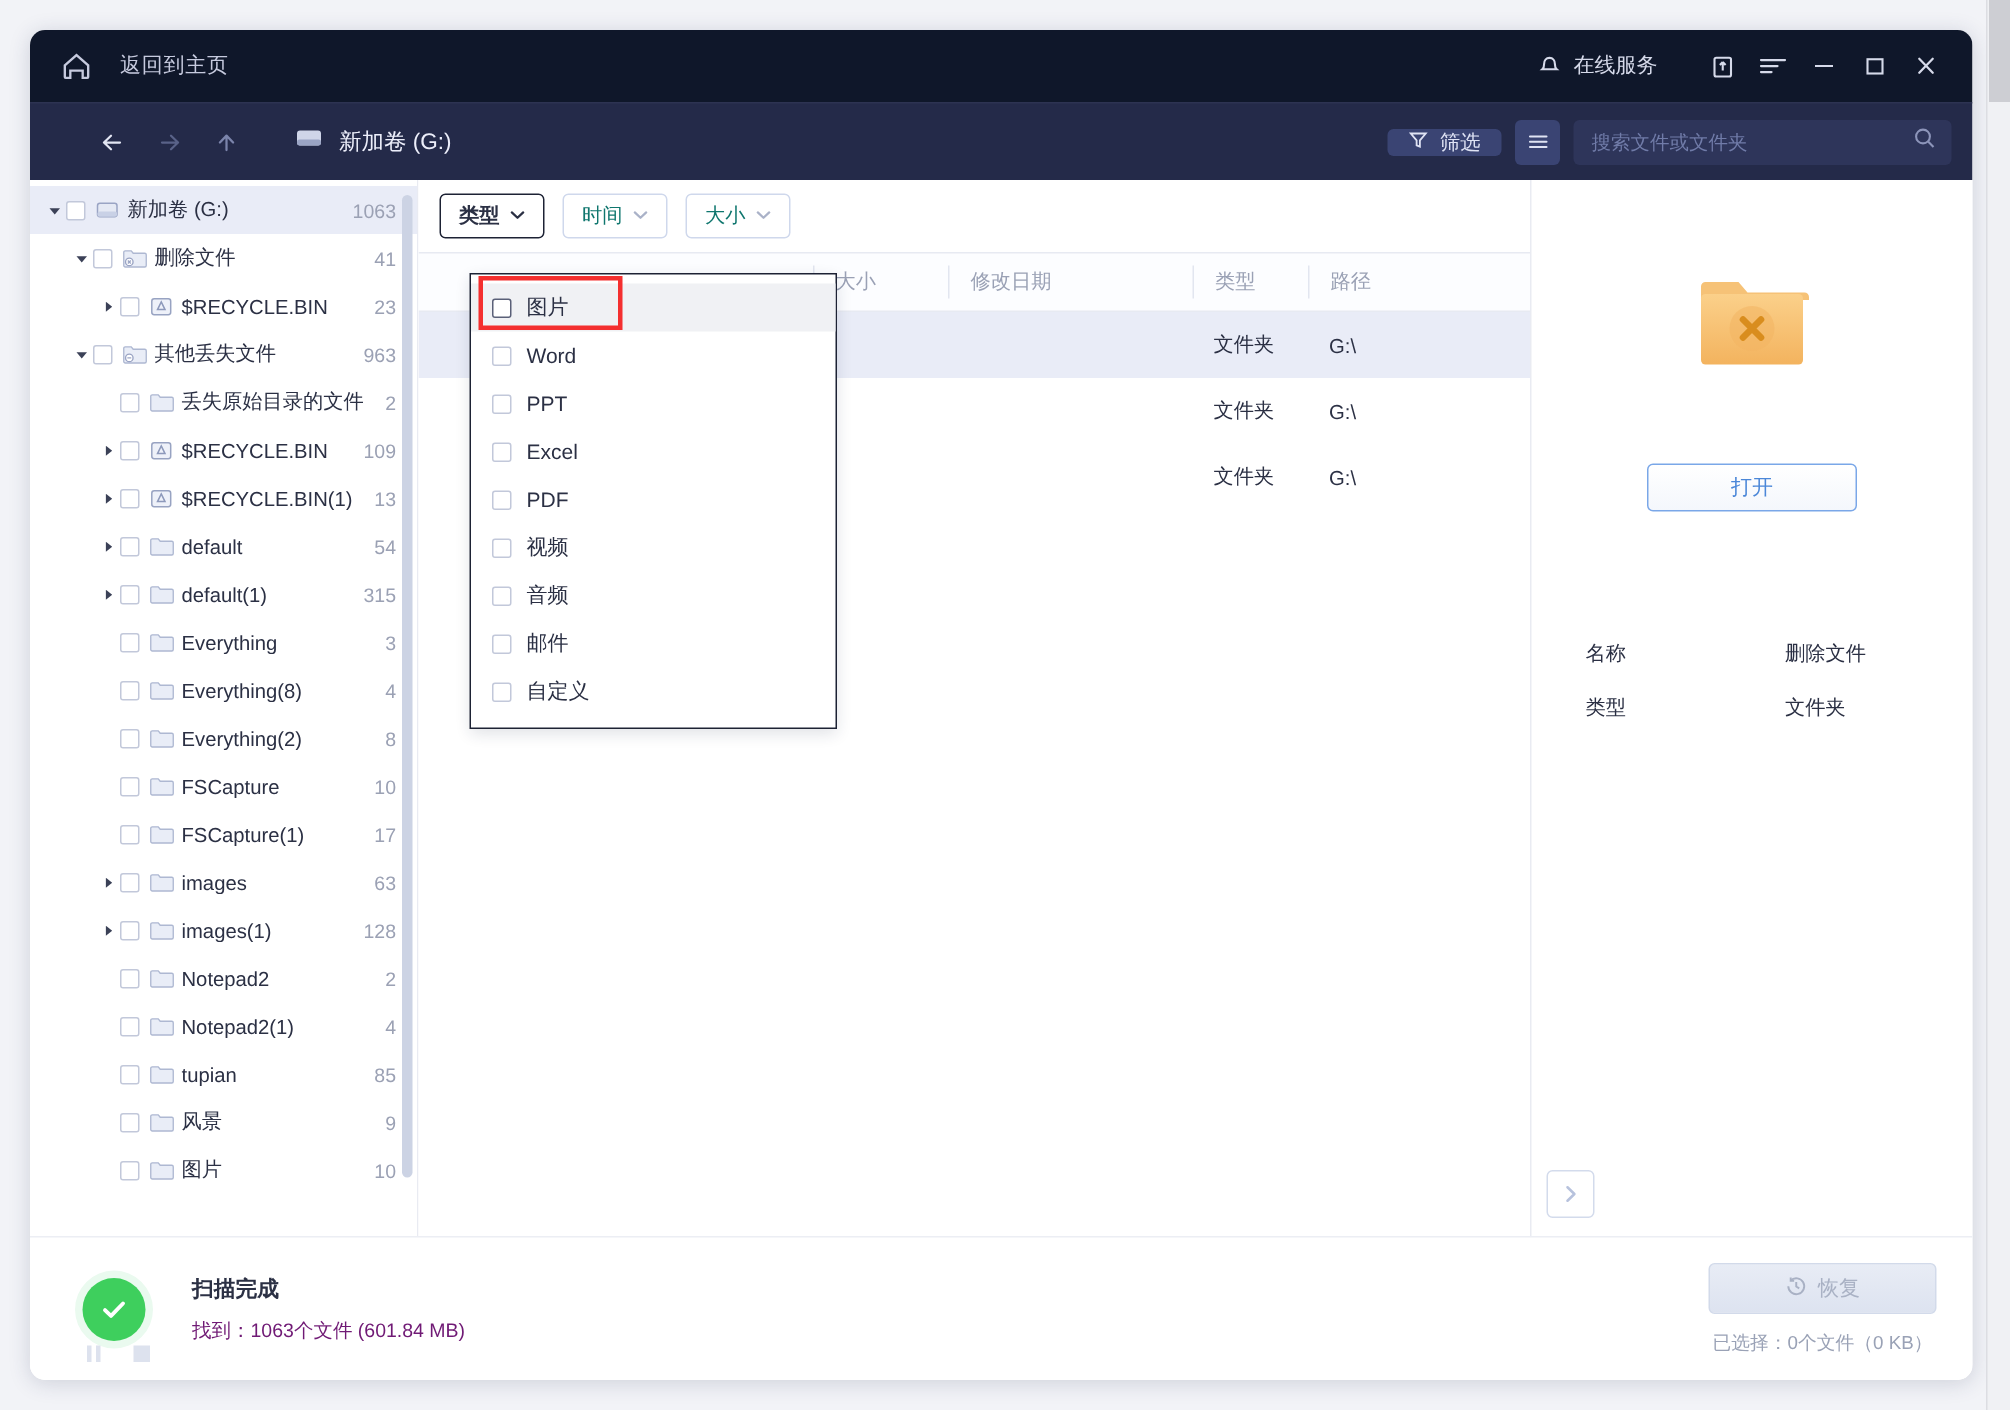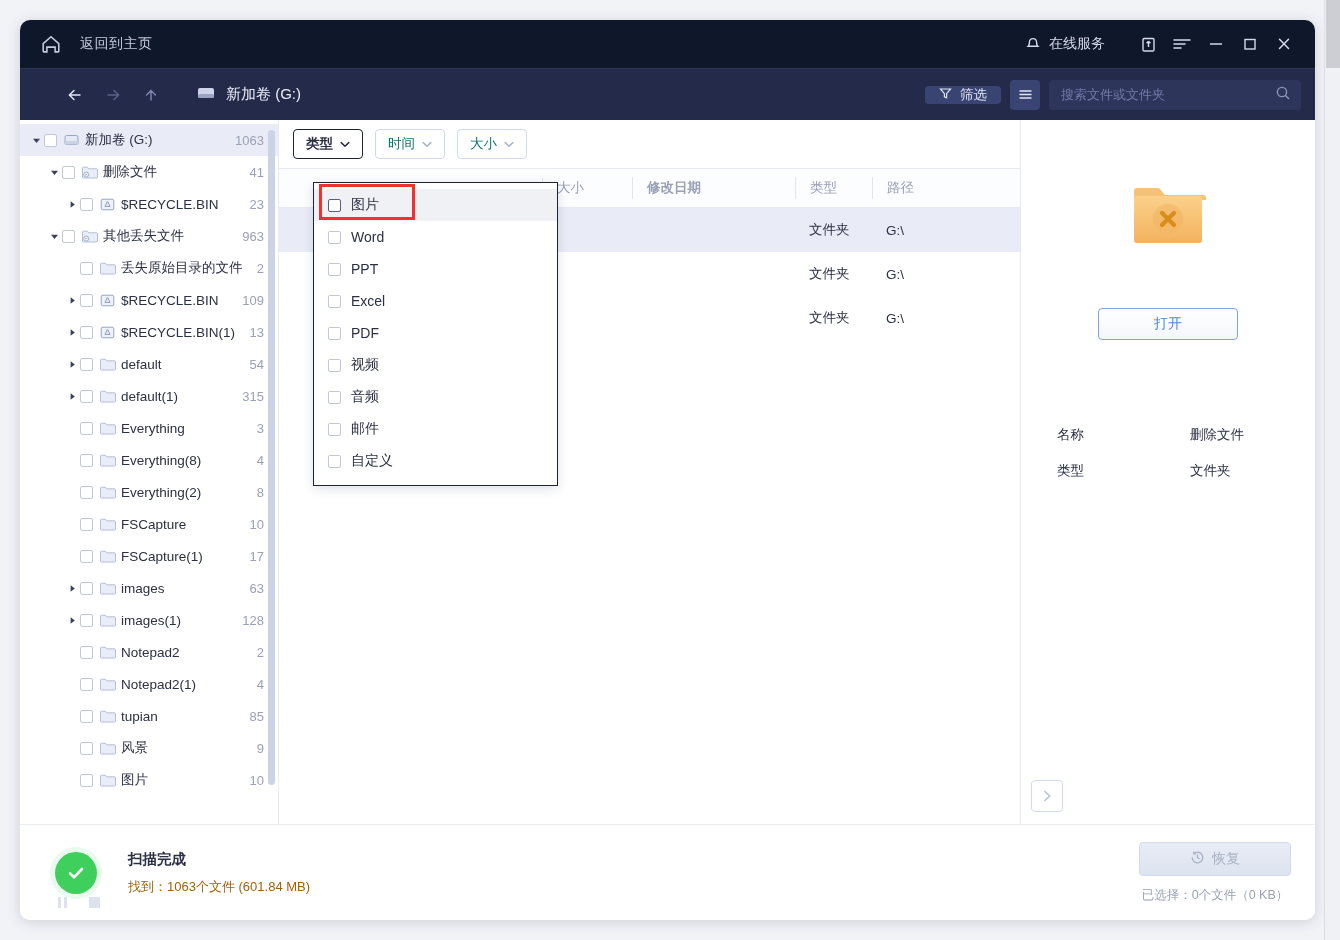--- a/index.html
+++ b/index.html
@@ -128,21 +128,21 @@
     border-top: 1px solid #e7eaf2; border-bottom:1px solid #e7eaf2;
     background:#fcfdff; color:#9aa1b5; font-size:13.5px;
   }
   .lh {
     padding-left: 14px; height: 22px; display:flex; align-items:center;
     border-left: 1px solid #e2e6f0;
   }
   .lh:first-child { border-left: none; }
   .col-name { width: 263px; }
   .col-size { width: 90px; }
-  .col-date { width: 163px; font-weight: bold; }
+  .col-date { width: 163px; }
   .col-type { width: 77px; }
   .col-path { flex:1; }
 
   .list-row {
     height: 44px; display:flex; align-items:center; font-size:13.5px; color:#2b3044;
   }
   .list-row.sel { background:#e9ecf7; }
   .lc { padding-left: 14px; display:flex; align-items:center; }
 
   
@@ -175,21 +175,21 @@
   .check-wrap { position:relative; width: 52px; height: 52px; margin-left: 6px; }
   .check-ring {
     position:absolute; inset:0; border-radius:50%; background:#eafaef;
   }
   .check-circle {
     position:absolute; left:5px; top:5px; width:42px; height:42px;
     border-radius:50%; background:#3ecf5d; display:flex;align-items:center;justify-content:center;
   }
   .scan-texts { margin-left: 26px; }
   .scan-title { font-size: 14.5px; color:#2b3044; font-weight:600; }
-  .scan-sub { font-size: 13px; color:#a16207; margin-top: 9px; }
+  .scan-sub { font-size: 13px; color:#701a75; margin-top: 9px; }
   .tiny-ctrls { position:absolute; left: 38px; bottom: 12px; display:flex; gap: 22px; align-items:center; }
   .pause-ico { display:flex; gap:3px; }
   .pause-ico i { display:block; width:3px; height:11px; background:#dde2ee; }
   .stop-ico { width: 11px; height: 11px; background:#dde2ee; }
 
   .footer-right { margin-left:auto; display:flex; flex-direction:column; align-items:center; }
   .restore-btn {
     width: 152px; height: 34px; border-radius: 4px;
     background: linear-gradient(#e8ecf5,#dde3f0); border:1px solid #d2daea;
     display:flex; align-items:center; justify-content:center; gap: 7px;

